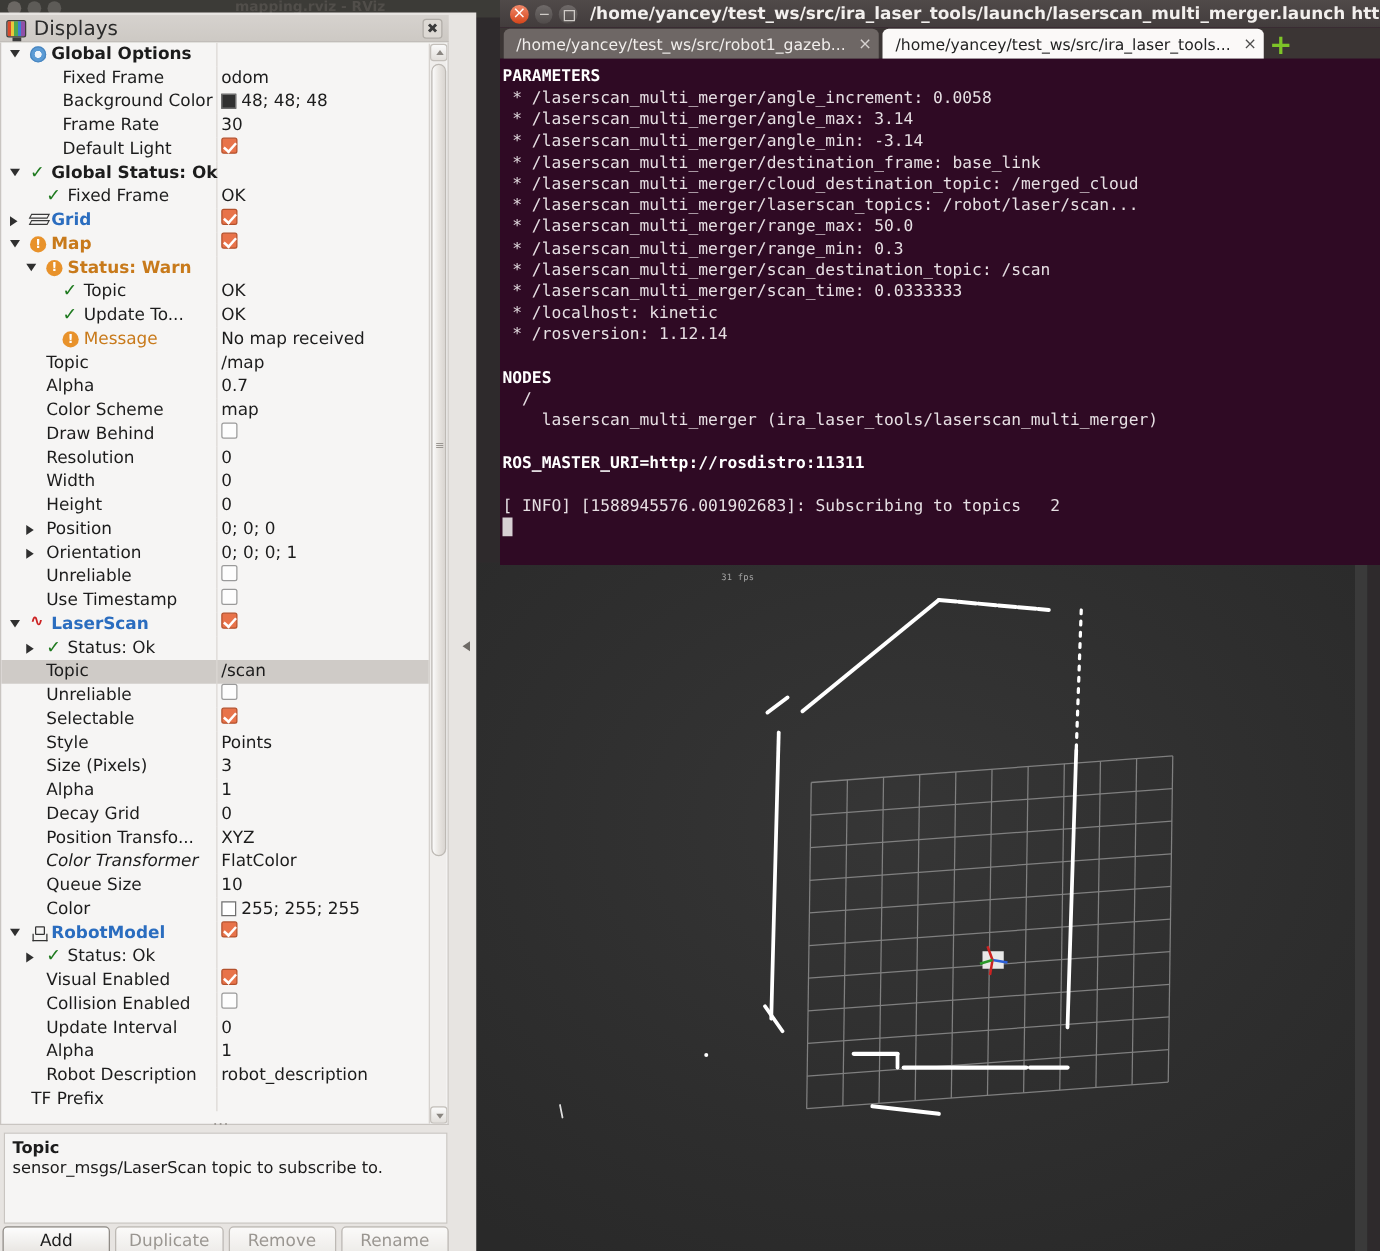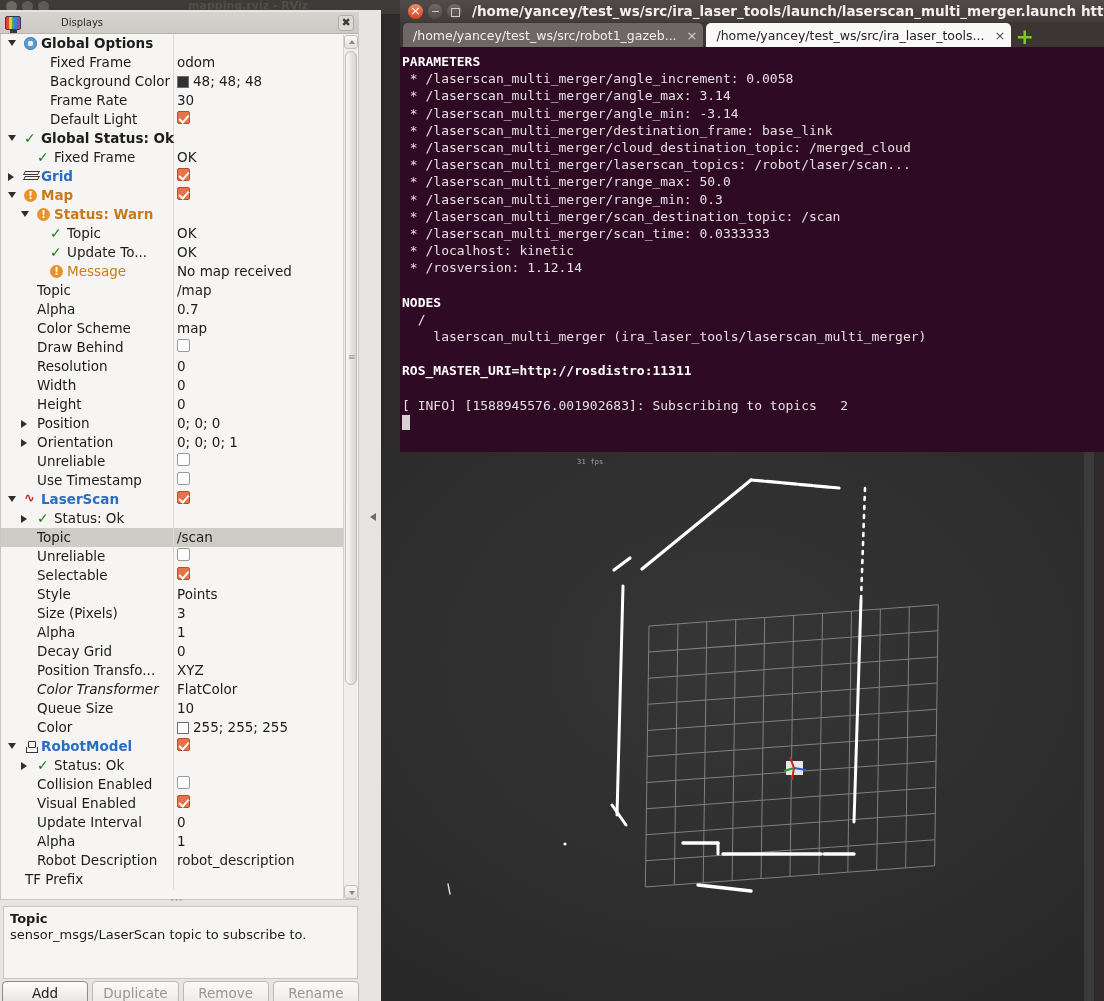--- a/index.html
+++ b/index.html
@@ -44,21 +44,21 @@
     display: flex; align-items: center;
   }
   .dock-icon {
     width: 16px; height: 14px; margin-left: 5px; margin-right: 6px;
     border: 1px solid #3b3b3b; border-radius: 2px; position: relative;
     background: linear-gradient(to right,#d94a2b 0%,#d94a2b 20%,#e8c83c 20%,#e8c83c 40%,#4fa84f 40%,#4fa84f 60%,#3b7fd4 60%,#3b7fd4 80%,#8e4fa8 80%,#8e4fa8 100%);
   }
   .dock-icon::after {
     content:""; position:absolute; left:4px; bottom:-4px; width:7px; height:3px; background:#3b3b3b;
   }
-  .dock-title { font-size: 10px; color: #2b2b2b; margin-left: 34px; }
+  .dock-title { font-size: 16px; color: #2b2b2b; }
   .dock-close {
     position: absolute; right: 5px; top: 3px; width: 16px; height: 16px;
     background: #ddd9d4; border: 1px solid #b0aca7; border-radius: 3px;
     font-size: 11px; line-height: 14px; text-align: center; color: #3a3a3a;
   }
 
   
   .tree-area {
     position: absolute; left: 0; top: 24px; width: 359px; height: 866px;
     background: #f6f5f4; border: 1px solid #c9c5c1; border-top: none;
@@ -623,27 +623,27 @@
           </div>
           <div class="trow">
             <div class="col-divider"></div>
             <span class="arrow right" style="left: 20px;"></span>
             <span class="tick" style="position: absolute; left: 36px; top: 0px; line-height: 19px;">✓</span>
             <span class="tname" style="left: 53px;">Status: Ok</span>
             <span class="tval"><span></span></span>
           </div>
           <div class="trow">
             <div class="col-divider"></div>
+            <span class="tname" style="left: 36px;">Visual Enabled</span>
+            <span class="tval"><span class="chk on"></span></span>
+          </div>
+          <div class="trow">
+            <div class="col-divider"></div>
             <span class="tname" style="left: 36px;">Collision Enabled</span>
             <span class="tval"><span class="chk"></span></span>
-          </div>
-          <div class="trow">
-            <div class="col-divider"></div>
-            <span class="tname" style="left: 36px;">Visual Enabled</span>
-            <span class="tval"><span class="chk on"></span></span>
           </div>
           <div class="trow">
             <div class="col-divider"></div>
             <span class="tname" style="left: 36px;">Update Interval</span>
             <span class="tval"><span>0</span></span>
           </div>
           <div class="trow">
             <div class="col-divider"></div>
             <span class="tname" style="left: 36px;">Alpha</span>
             <span class="tval"><span>1</span></span>

